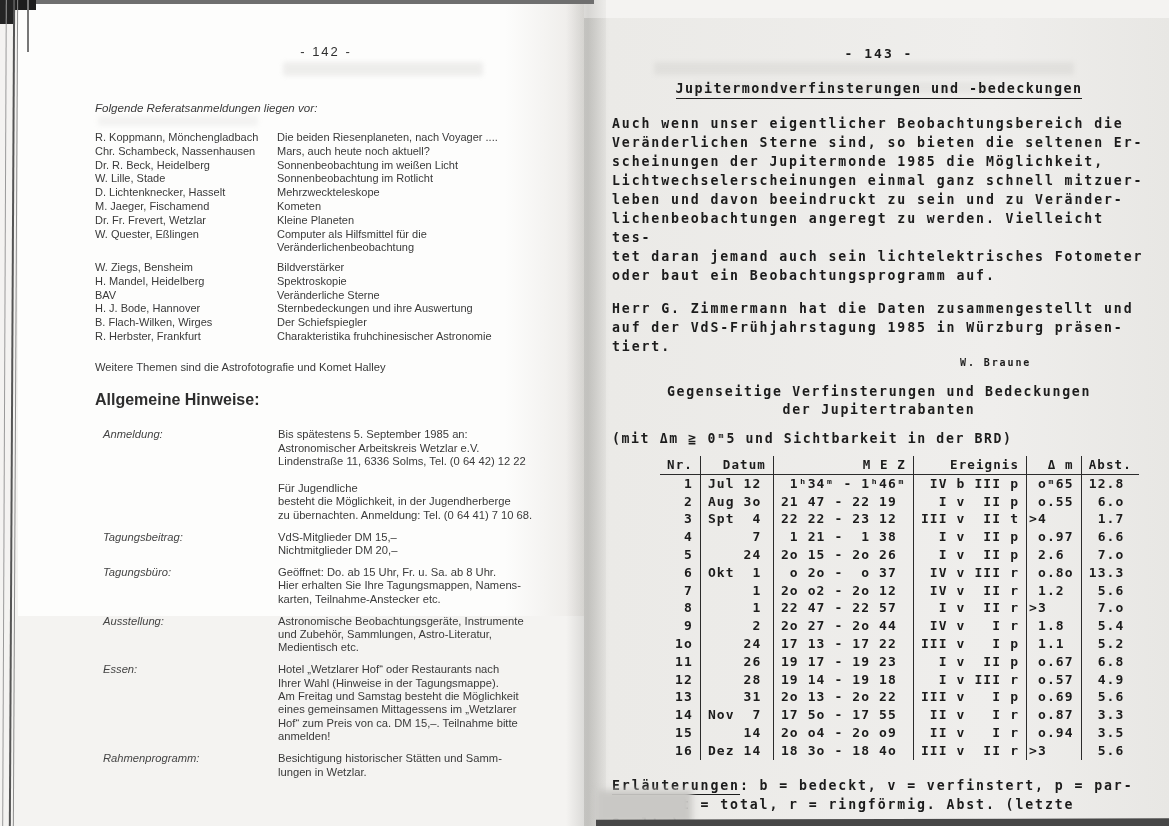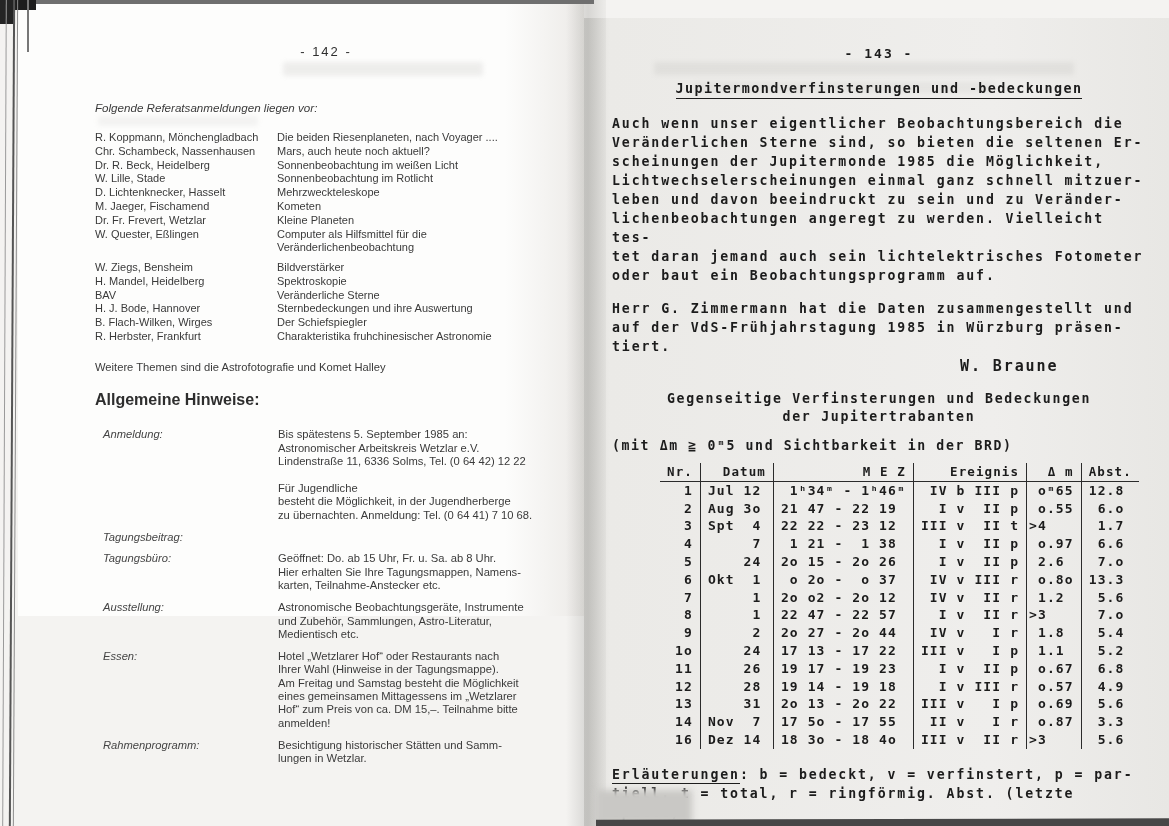--- a/index.html
+++ b/index.html
@@ -54,21 +54,21 @@
 
   
   .rp-content{position:absolute;left:28px;top:0;width:534px;
               font-family:"DejaVu Sans Mono",monospace;font-weight:bold;color:#1c1c1c;}
   .rp-pagenum{margin-top:28px;text-align:center;font-size:13px;letter-spacing:2px;}
   .rp-title-wrap{margin-top:17px;text-align:center;}
   .rp-title{display:inline-block;font-size:13.4px;letter-spacing:1.4px;
             border-bottom:1.5px solid #1c1c1c;padding-bottom:2px;}
   .rp-para{margin-top:15px;font-size:13.2px;line-height:19px;letter-spacing:1.9px;white-space:pre-line;}
   .rp-para.second{margin-top:14px;}
-  .rp-signature{margin-top:1px;margin-left:348px;font-size:15px;letter-spacing:1.9px;}
+  .rp-signature{margin-top:1px;margin-left:348px;font-size:10px;letter-spacing:1.9px;}
   .rp-ttitle{margin-top:15px;text-align:center;font-size:13.2px;letter-spacing:1.7px;line-height:18px;}
   .rp-ttitle.line2{margin-top:0;}
   .rp-subtitle{margin-top:12px;font-size:13.2px;letter-spacing:1.6px;}
 
   table.jtable{
     margin:10px 0 0 48px;border-collapse:collapse;
     font-size:13px;letter-spacing:1.1px;color:#1c1c1c;
   }
   .jtable th,.jtable td{
     padding:0 7px;white-space:pre;line-height:17.8px;font-weight:bold;
@@ -155,20 +155,22 @@
 Astronomischer Arbeitskreis Wetzlar e.V.
 Lindenstraße 11, 6336 Solms, Tel. (0 64 42) 12 22
 
 Für Jugendliche
 besteht die Möglichkeit, in der Jugendherberge
 zu übernachten. Anmeldung: Tel. (0 64 41) 7 10 68.</div>
   </div>
 
   <div class="hinweis">
     <div class="hinweis-label">Tagungsbeitrag:</div>
+    <div class="hinweis-text">VdS-Mitglieder DM 15,–
+Nichtmitglieder DM 20,–</div>
   </div>
 
   <div class="hinweis">
     <div class="hinweis-label">Tagungsbüro:</div>
     <div class="hinweis-text">Geöffnet: Do. ab 15 Uhr, Fr. u. Sa. ab 8 Uhr.
 Hier erhalten Sie Ihre Tagungsmappen, Namens-
 karten, Teilnahme-Anstecker etc.</div>
   </div>
 
   <div class="hinweis">
@@ -356,20 +358,28 @@
 
   <tr>
     <td class="c-nr">14</td>
     <td class="c-datum">Nov  7</td>
     <td class="c-mez">17 5o - 17 55</td>
     <td class="c-ereignis"> II v   I r</td>
     <td class="c-dm"> o.87</td>
     <td class="c-abst"> 3.3</td>
   </tr>
 
+  <tr>
+    <td class="c-nr">15</td>
+    <td class="c-datum">    14</td>
+    <td class="c-mez">2o o4 - 2o o9</td>
+    <td class="c-ereignis"> II v   I r</td>
+    <td class="c-dm"> o.94</td>
+    <td class="c-abst"> 3.5</td>
+  </tr>
 
   <tr>
     <td class="c-nr">16</td>
     <td class="c-datum">Dez 14</td>
     <td class="c-mez">18 3o - 18 4o</td>
     <td class="c-ereignis">III v  II r</td>
     <td class="c-dm">&gt;3</td>
     <td class="c-abst"> 5.6</td>
   </tr>
 </tbody>

